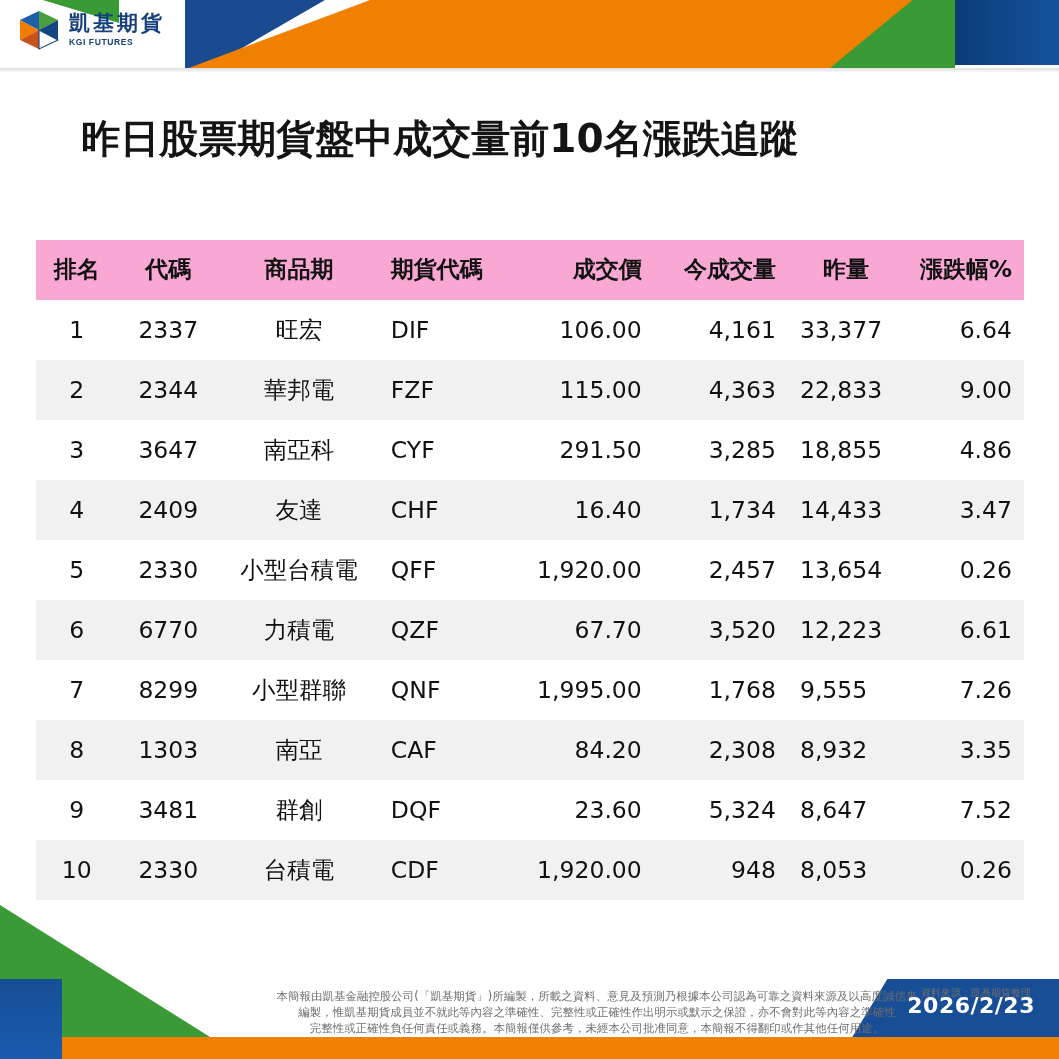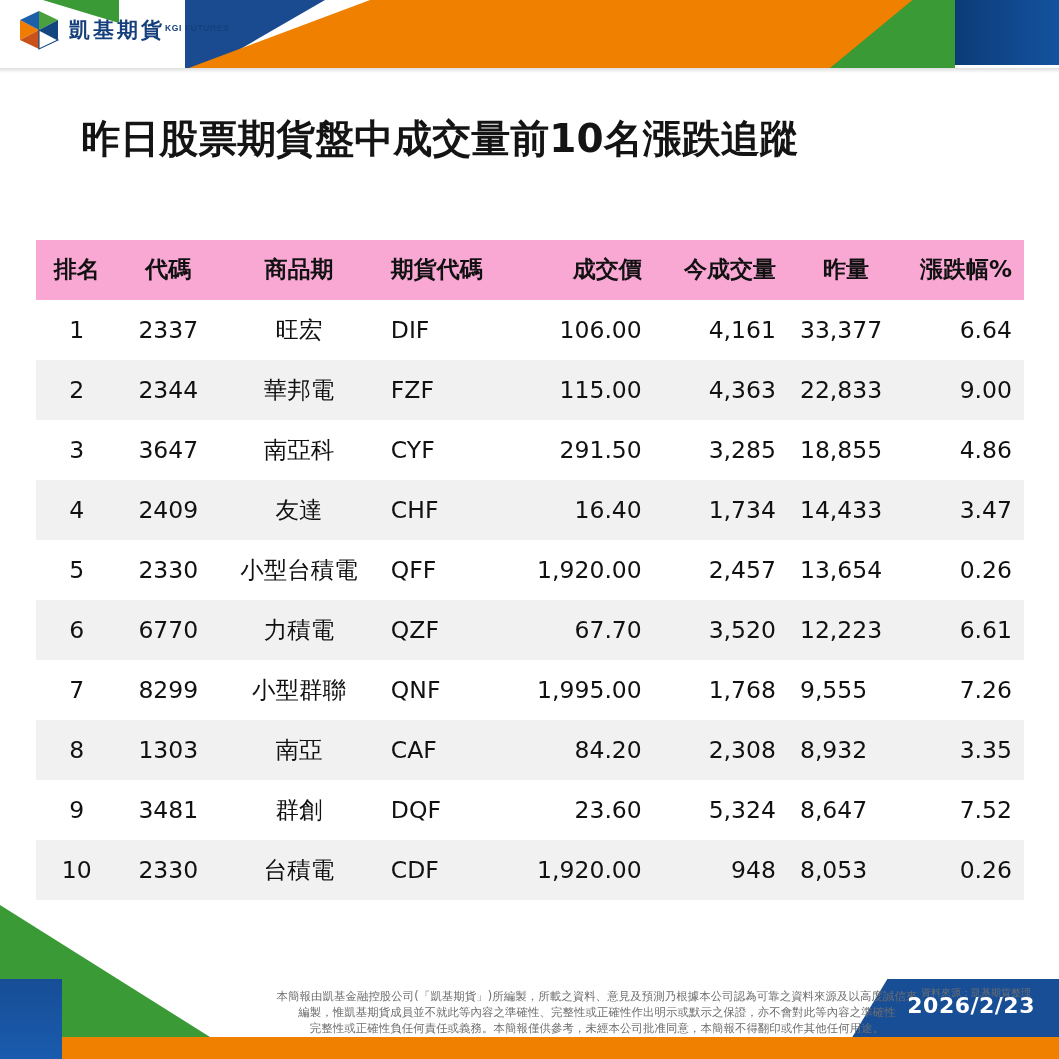--- a/index.html
+++ b/index.html
@@ -86,21 +86,21 @@
     gap: 9px;
     z-index: 5;
   }
   .logo-mark {
     width: 42px;
     height: 42px;
     position: relative;
   }
   .logo-text {
     display: flex;
-    flex-direction: row;
+    flex-direction: column;
     justify-content: center;
     line-height: 1;
   }
   .logo-cn {
     font-size: 21px;
     font-weight: bold;
     color: #15407c;
     letter-spacing: 3px;
     font-family: "DejaVu Sans", sans-serif;
   }

